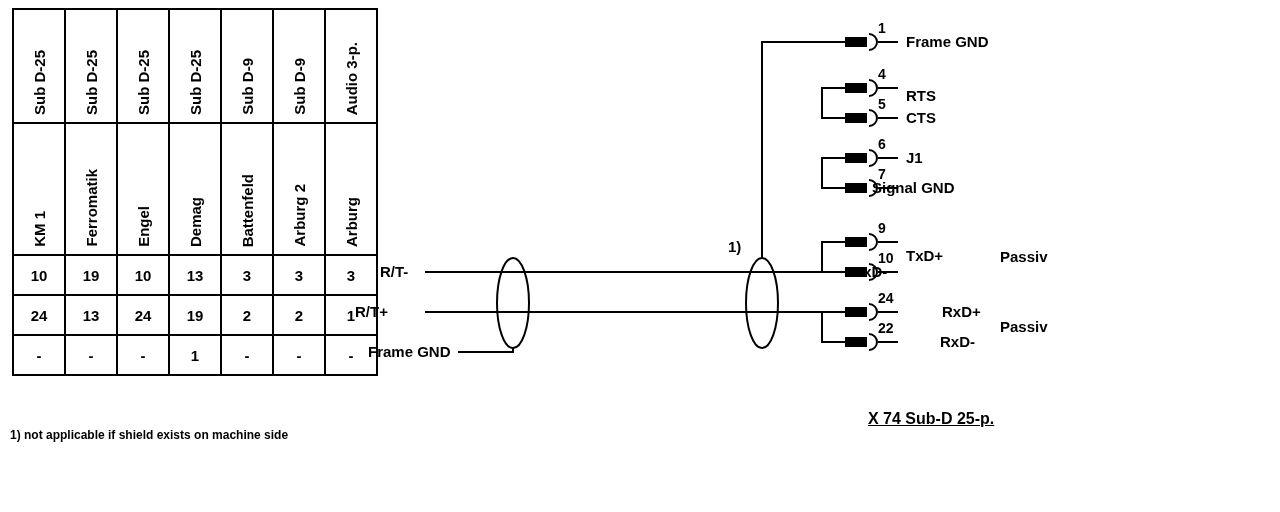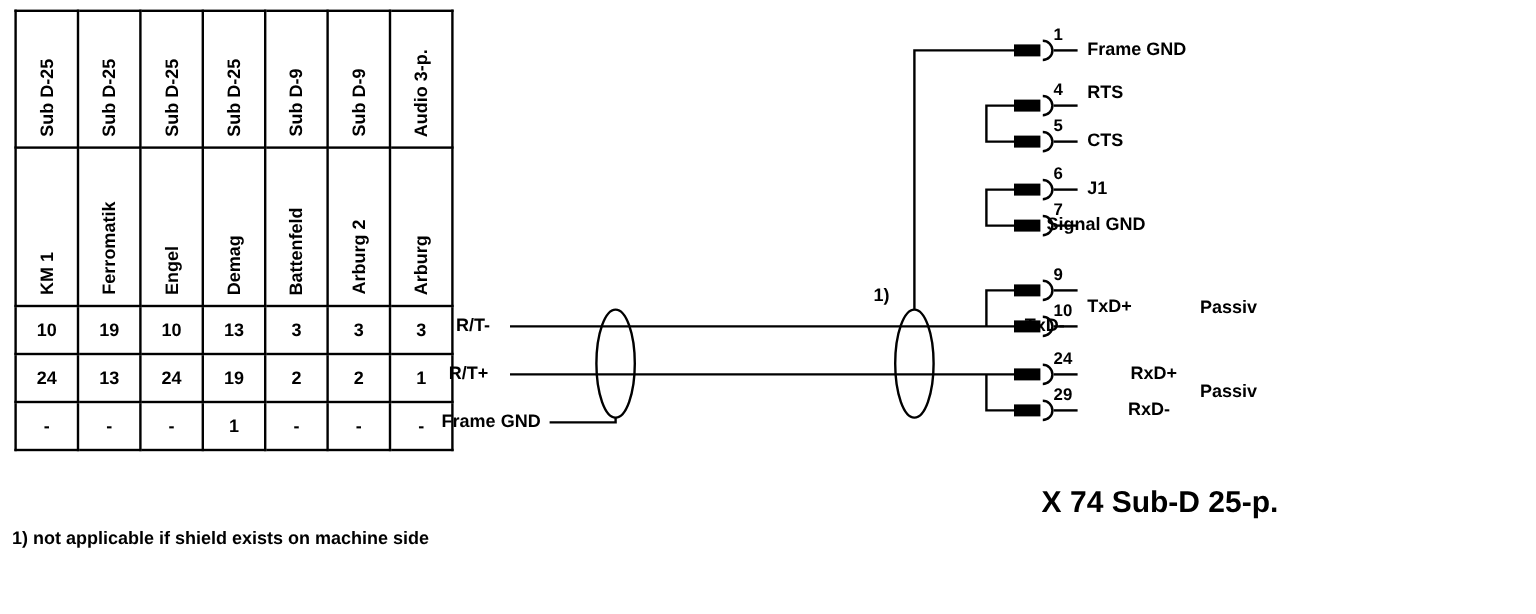--- a/index.html
+++ b/index.html
@@ -38,22 +38,22 @@
     white-space:nowrap;
     padding:4px 0 6px 0;
     font-size:15px;
   }
 
   
   .lbl{position:absolute;font-size:15px;line-height:18px;white-space:nowrap;}
   .pin-num{position:absolute;font-size:14px;line-height:16px;white-space:nowrap;}
   .pin-name{position:absolute;font-size:15px;line-height:18px;white-space:nowrap;}
   .passiv{position:absolute;font-size:15px;line-height:18px;white-space:nowrap;}
-  .footnote{position:absolute;left:10px;top:440px;font-size:15px;}
-  .title-line{position:absolute;left:868px;font-size:25px;line-height:26px;white-space:nowrap;}
+  .footnote{position:absolute;left:10px;top:428px;font-size:12px;}
+  .title-line{position:absolute;left:868px;font-size:16px;line-height:26px;white-space:nowrap;text-decoration:underline;}
 </style>
 </head>
 <body>
 
 <div class="canvas">
 
   <svg class="lines" width="1280" height="512" viewBox="0 0 1280 512">
     <g stroke="#000" stroke-width="2" fill="none">
 
       <line x1="425" y1="272" x2="845" y2="272"></line>
@@ -154,36 +154,36 @@
       <td>-</td>
       <td>1</td>
       <td>-</td>
       <td>-</td>
       <td>-</td>
     </tr>
   </tbody>
     </table>
 
   <div class="lbl" style="left:380px;top:263px">R/T-</div>
-  <div class="lbl" style="left:374px;top:303px">R/T+</div>
+  <div class="lbl" style="left:355px;top:303px">R/T+</div>
   <div class="lbl" style="left:368px;top:343px">Frame GND</div>
   <div class="lbl" style="left:728px;top:238px">1)</div>
 
   <div class="pin-num" style="left:878px;top:20px">1</div>
   <div class="pin-num" style="left:878px;top:66px">4</div>
   <div class="pin-num" style="left:878px;top:96px">5</div>
   <div class="pin-num" style="left:878px;top:136px">6</div>
   <div class="pin-num" style="left:878px;top:166px">7</div>
   <div class="pin-num" style="left:878px;top:220px">9</div>
   <div class="pin-num" style="left:878px;top:250px">10</div>
   <div class="pin-num" style="left:878px;top:290px">24</div>
-  <div class="pin-num" style="left:878px;top:320px">29</div>
+  <div class="pin-num" style="left:878px;top:320px">22</div>
 
   <div class="pin-name" style="left:906px;top:33px">Frame GND</div>
-  <div class="pin-name" style="left:906px;top:69px">RTS</div>
+  <div class="pin-name" style="left:906px;top:87px">RTS</div>
   <div class="pin-name" style="left:906px;top:109px">CTS</div>
   <div class="pin-name" style="left:906px;top:149px">J1</div>
   <div class="pin-name" style="left:872px;top:179px">Signal GND</div>
   <div class="pin-name" style="left:906px;top:247px">TxD+</div>
   <div class="pin-name" style="left:854px;top:263px">TxD-</div>
   <div class="pin-name" style="left:942px;top:303px">RxD+</div>
   <div class="pin-name" style="left:940px;top:333px">RxD-</div>
 
   <div class="passiv" style="left:1000px;top:248px">Passiv</div>
   <div class="passiv" style="left:1000px;top:318px">Passiv</div>

